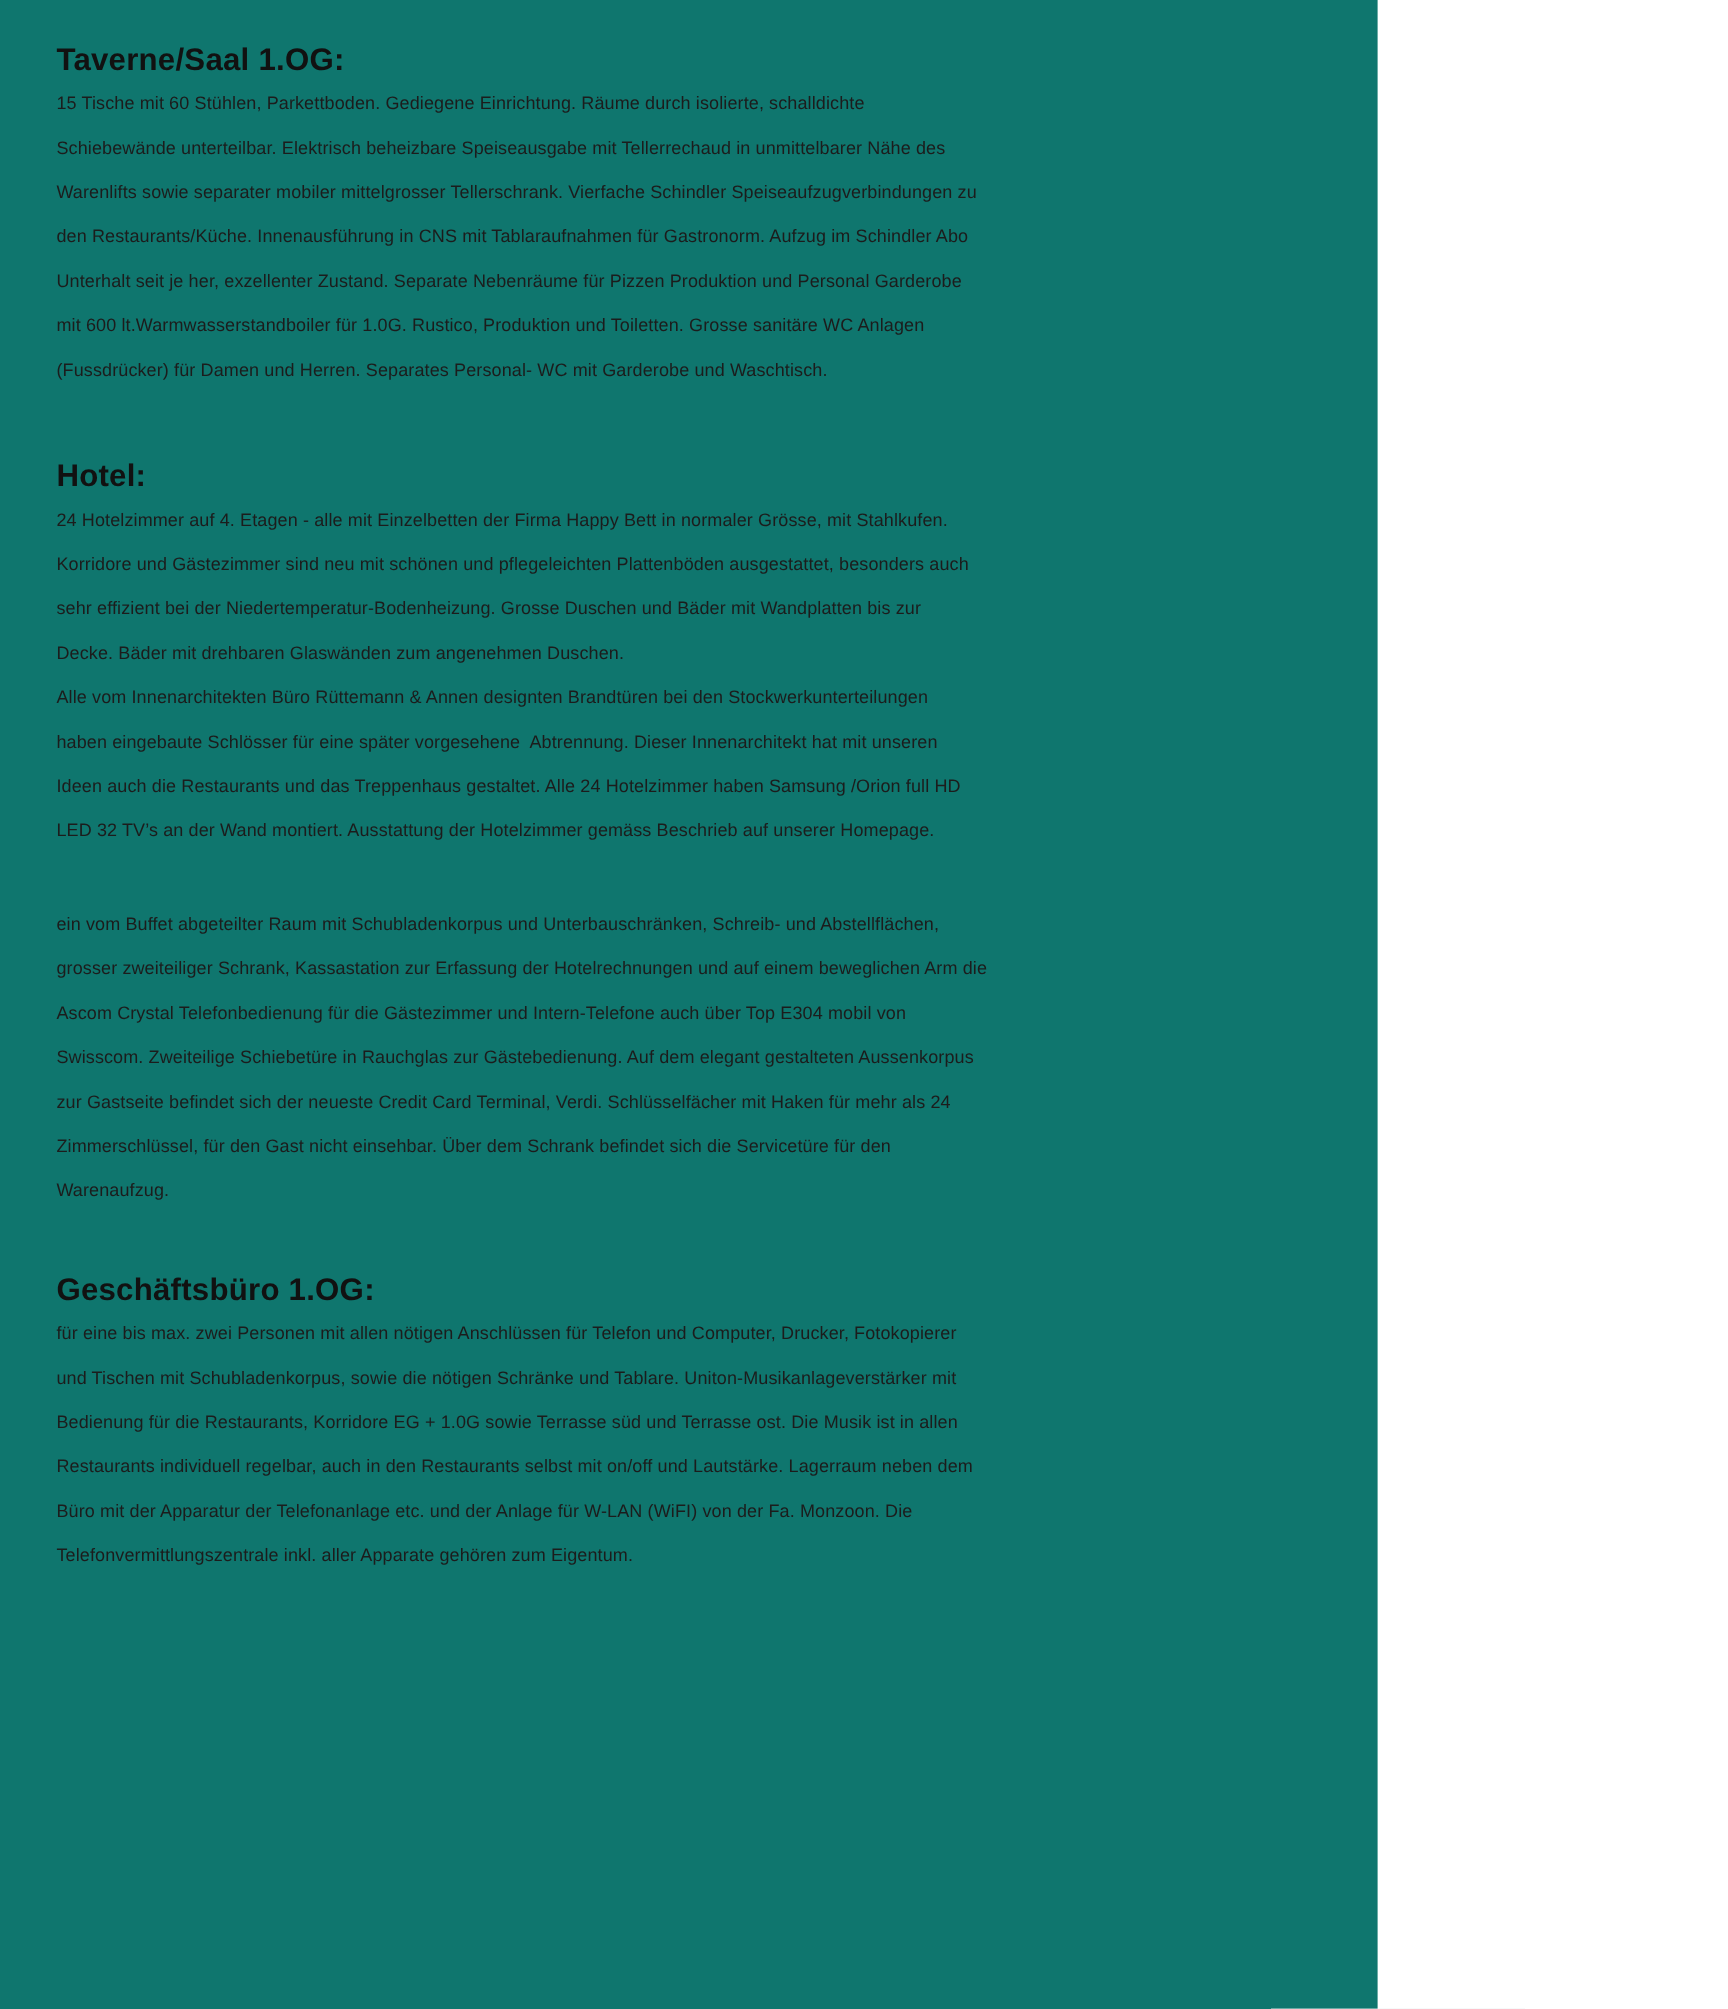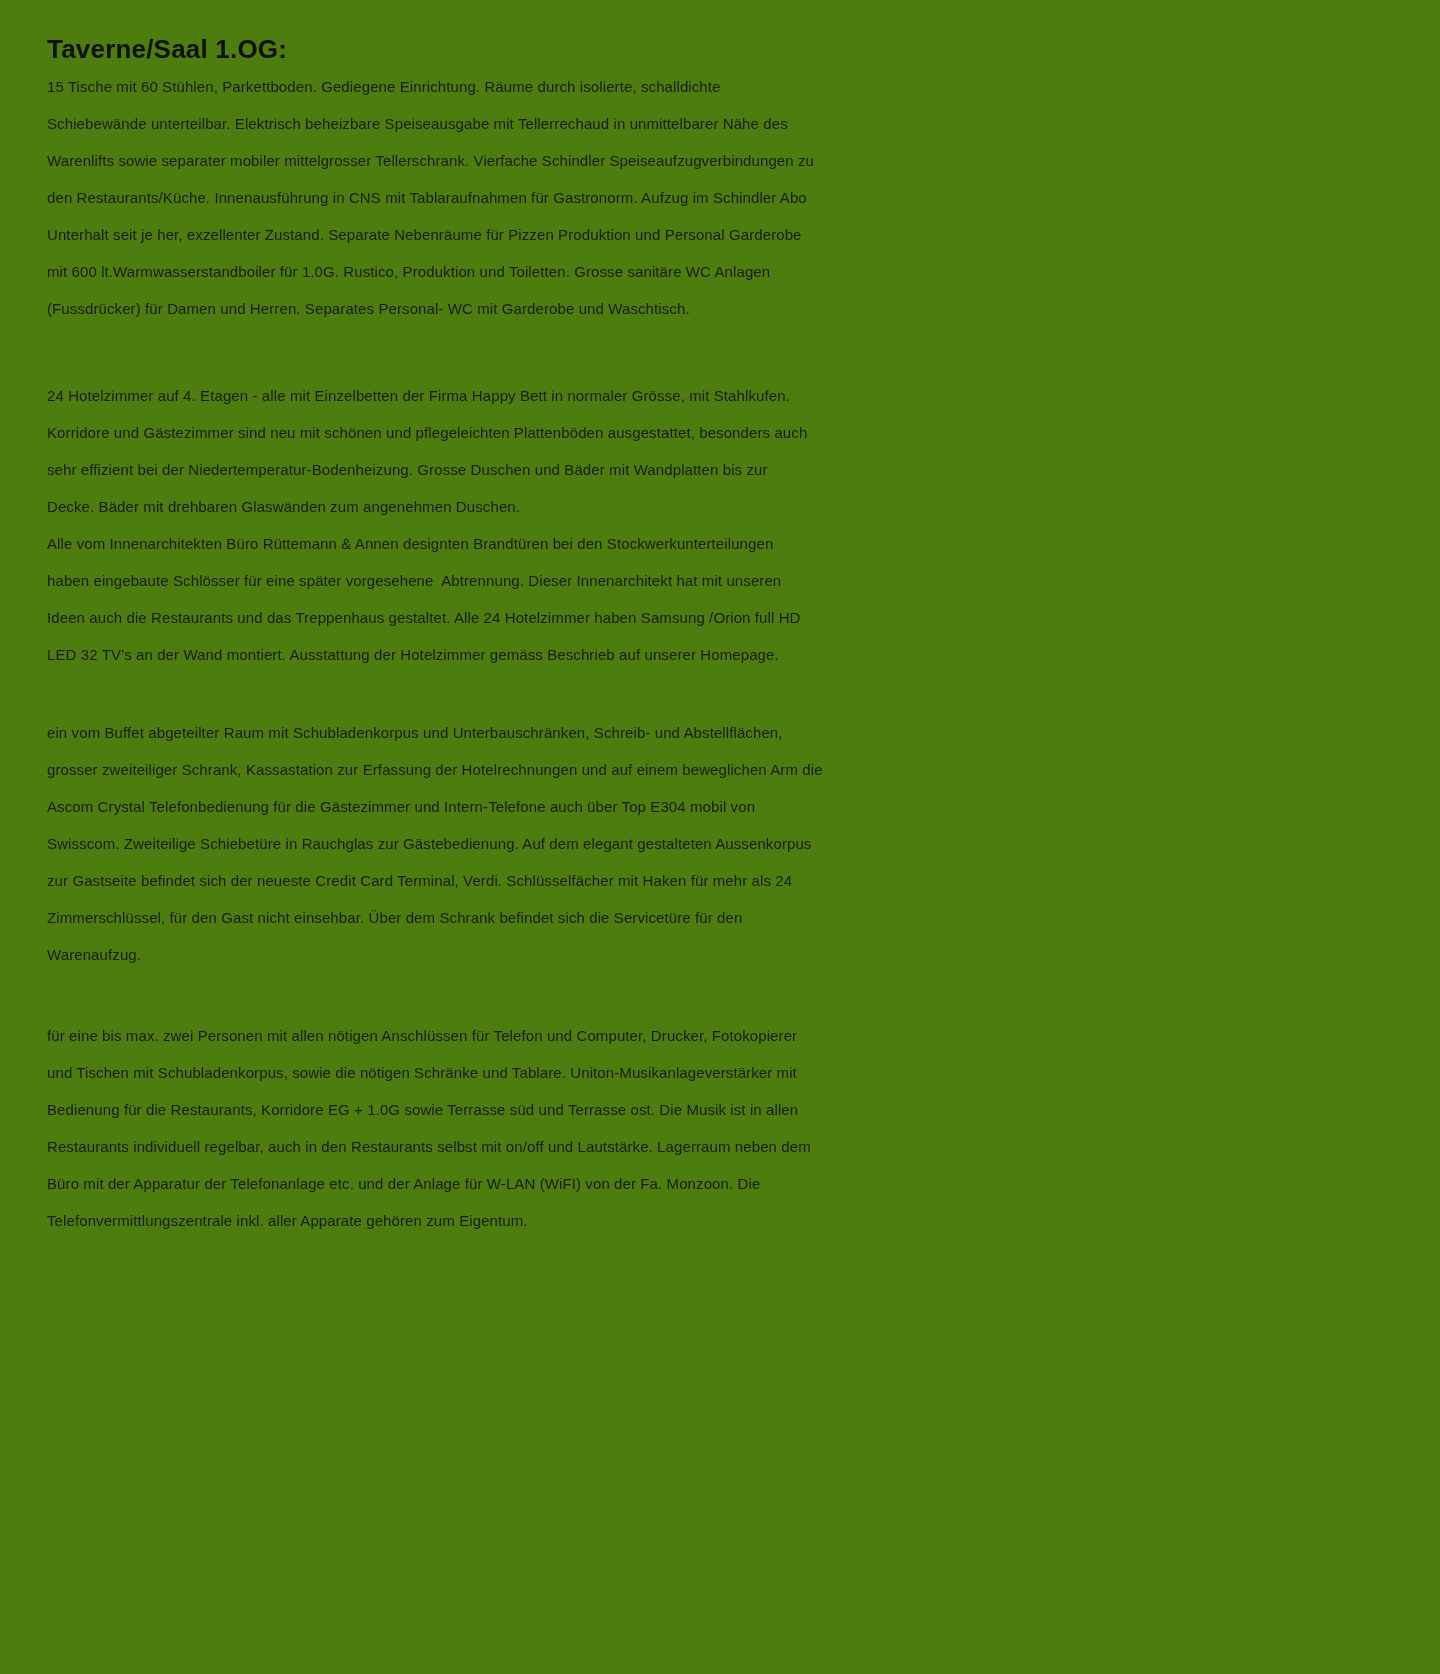--- a/index.html
+++ b/index.html
@@ -2,23 +2,23 @@
 <html><head>
 <meta charset="utf-8">
 <style>
   html, body {
     margin: 0;
     padding: 0;
     background: #ffffff;
   }
   .page {
     position: relative;
-    width: 1440px;
+    width: 1148px;
     height: 1674px;
-    background: #4d7c0f;
+    background: #0f766e;
     overflow: hidden;
     font-family: "Liberation Sans", sans-serif;
     color: #1c1c1c;
   }
   .content {
     position: absolute;
     left: 47px;
     top: 30px;
     right: 30px;
   }
@@ -57,20 +57,21 @@
       <p class="body-text">15 Tische mit 60 Stühlen, Parkettboden. Gediegene Einrichtung. Räume durch isolierte, schalldichte
 Schiebewände unterteilbar. Elektrisch beheizbare Speiseausgabe mit Tellerrechaud in unmittelbarer Nähe des
 Warenlifts sowie separater mobiler mittelgrosser Tellerschrank. Vierfache Schindler Speiseaufzugverbindungen zu
 den Restaurants/Küche. Innenausführung in CNS mit Tablaraufnahmen für Gastronorm. Aufzug im Schindler Abo
 Unterhalt seit je her, exzellenter Zustand. Separate Nebenräume für Pizzen Produktion und Personal Garderobe
 mit 600 lt.Warmwasserstandboiler für 1.0G. Rustico, Produktion und Toiletten. Grosse sanitäre WC Anlagen
 (Fussdrücker) für Damen und Herren. Separates Personal- WC mit Garderobe und Waschtisch.</p>
     </div>
 
     <div class="section gap-1">
+      <h2>Hotel:</h2>
       <p class="body-text">24 Hotelzimmer auf 4. Etagen - alle mit Einzelbetten der Firma Happy Bett in normaler Grösse, mit Stahlkufen.
 Korridore und Gästezimmer sind neu mit schönen und pflegeleichten Plattenböden ausgestattet, besonders auch
 sehr effizient bei der Niedertemperatur-Bodenheizung. Grosse Duschen und Bäder mit Wandplatten bis zur
 Decke. Bäder mit drehbaren Glaswänden zum angenehmen Duschen.
 Alle vom Innenarchitekten Büro Rüttemann &amp; Annen designten Brandtüren bei den Stockwerkunterteilungen
 haben eingebaute Schlösser für eine später vorgesehene  Abtrennung. Dieser Innenarchitekt hat mit unseren
 Ideen auch die Restaurants und das Treppenhaus gestaltet. Alle 24 Hotelzimmer haben Samsung /Orion full HD
 LED 32 TV’s an der Wand montiert. Ausstattung der Hotelzimmer gemäss Beschrieb auf unserer Homepage.</p>
     </div>
 
@@ -78,20 +79,21 @@
       <p class="body-text">ein vom Buffet abgeteilter Raum mit Schubladenkorpus und Unterbauschränken, Schreib- und Abstellflächen,
 grosser zweiteiliger Schrank, Kassastation zur Erfassung der Hotelrechnungen und auf einem beweglichen Arm die
 Ascom Crystal Telefonbedienung für die Gästezimmer und Intern-Telefone auch über Top E304 mobil von
 Swisscom. Zweiteilige Schiebetüre in Rauchglas zur Gästebedienung. Auf dem elegant gestalteten Aussenkorpus
 zur Gastseite befindet sich der neueste Credit Card Terminal, Verdi. Schlüsselfächer mit Haken für mehr als 24
 Zimmerschlüssel, für den Gast nicht einsehbar. Über dem Schrank befindet sich die Servicetüre für den
 Warenaufzug.</p>
     </div>
 
     <div class="section gap-3">
+      <h2>Geschäftsbüro 1.OG:</h2>
       <p class="body-text">für eine bis max. zwei Personen mit allen nötigen Anschlüssen für Telefon und Computer, Drucker, Fotokopierer
 und Tischen mit Schubladenkorpus, sowie die nötigen Schränke und Tablare. Uniton-Musikanlageverstärker mit
 Bedienung für die Restaurants, Korridore EG + 1.0G sowie Terrasse süd und Terrasse ost. Die Musik ist in allen
 Restaurants individuell regelbar, auch in den Restaurants selbst mit on/off und Lautstärke. Lagerraum neben dem
 Büro mit der Apparatur der Telefonanlage etc. und der Anlage für W-LAN (WiFI) von der Fa. Monzoon. Die
 Telefonvermittlungszentrale inkl. aller Apparate gehören zum Eigentum.</p>
     </div>
 
   </div>
 </div>

